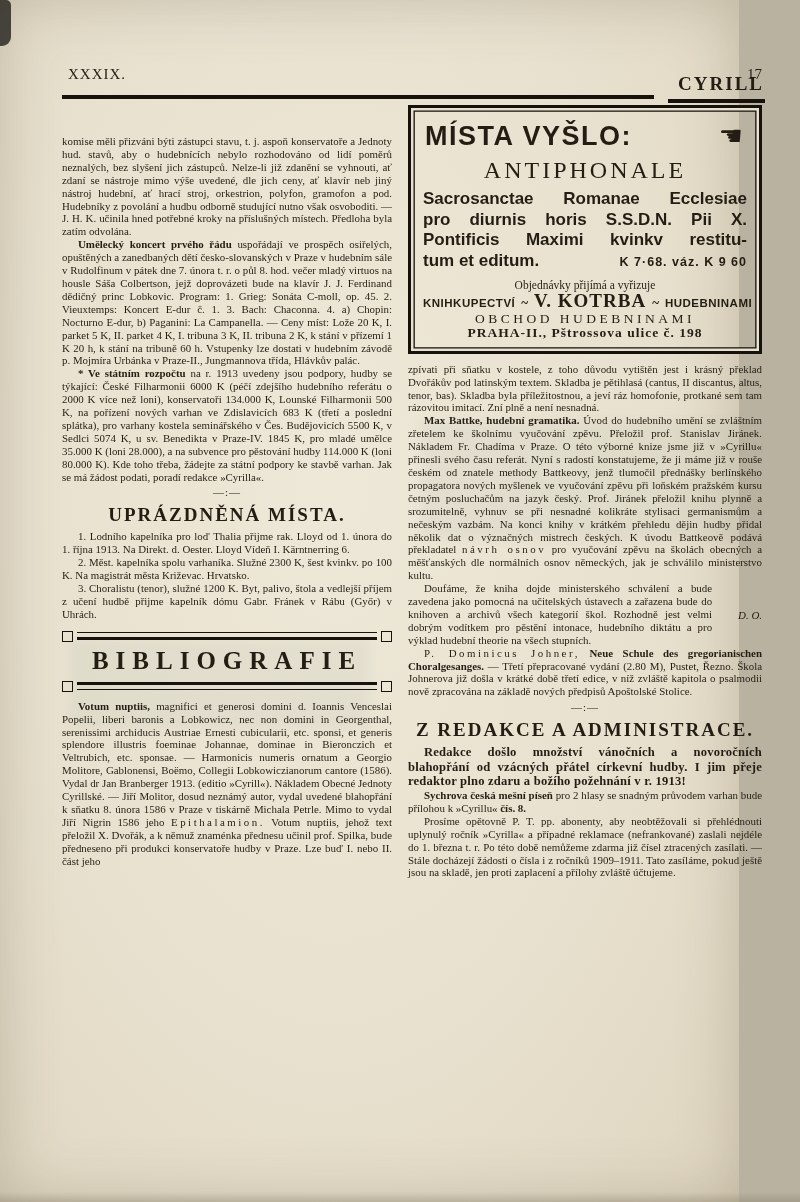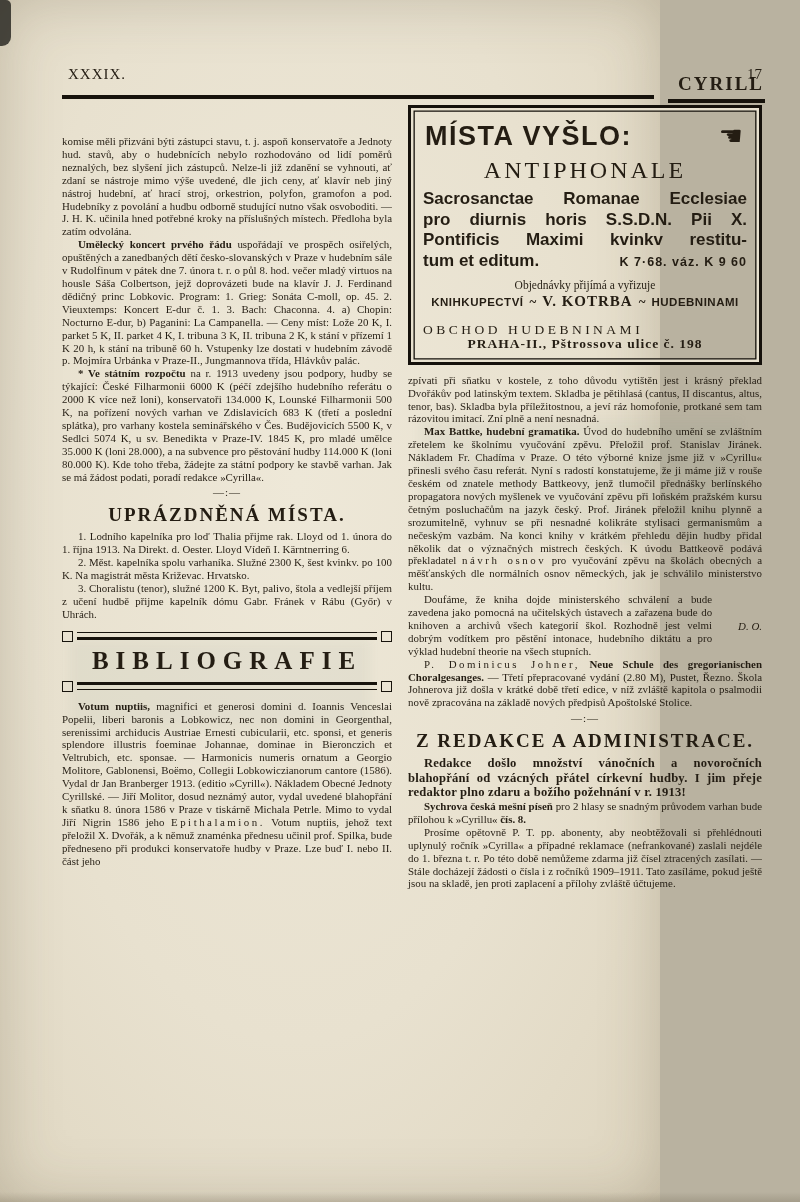--- a/index.html
+++ b/index.html
@@ -1,18 +1,18 @@
 <!DOCTYPE html>
 <html><head>
 <meta charset="utf-8">
 <style>
   html,body{margin:0;padding:0;}
   body{width:800px;height:1202px;overflow:hidden;background:#b9b2a0;}
   .page{
-    position:relative;width:660px;height:1202px;
+    position:relative;width:739px;height:1202px;
     background:radial-gradient(ellipse at 45% 40%, #eee8d8 0%, #e8e1cf 55%, #ded5bf 100%);
     color:#241d13;
     font-family:"Liberation Serif","DejaVu Serif",serif;
     box-shadow:inset 0 0 60px rgba(90,80,55,.25);
   }
   
   .artifact{position:absolute;pointer-events:none;}
   .blob-tl{left:0;top:0;width:11px;height:46px;background:#2c2a24;border-radius:0 5px 9px 0;opacity:.85;}
   .smudge{background:rgba(110,135,125,.07);filter:blur(4px);}
   .edge-bottom{left:0;bottom:0;width:800px;height:10px;background:linear-gradient(to top,rgba(70,60,40,.18),transparent);}
@@ -48,25 +48,25 @@
       padding:13px 12px 11px;margin-bottom:9px;text-align:left;}
   .ad-headline-row{display:flex;align-items:center;justify-content:space-between;padding:0 4px 2px 2px;}
   .ad-headline{font-family:"Liberation Sans","DejaVu Sans",sans-serif;font-weight:700;font-size:27px;letter-spacing:1.5px;line-height:30px;white-space:nowrap;}
   .manicule{font-family:"DejaVu Sans",sans-serif;font-size:27px;line-height:28px;}
   .ad-title{text-align:center;font-size:24px;letter-spacing:3px;line-height:29px;margin:3px 0 4px;}
   .ad-body{font-family:"Liberation Sans","DejaVu Sans",sans-serif;font-weight:700;font-size:17px;line-height:20.5px;}
   .ad-body .jline{text-align:justify;text-align-last:justify;}
   .ad-lastline{display:flex;align-items:baseline;justify-content:space-between;}
   .ad-price{font-size:12.5px;letter-spacing:1px;white-space:nowrap;}
   .ad-orders{text-align:center;font-size:11.5px;margin-top:6px;line-height:15px;}
-  .ad-shop{display:flex;align-items:baseline;justify-content:center;gap:6px;margin-top:2px;white-space:nowrap;}
+  .ad-shop{display:flex;align-items:baseline;justify-content:flex-start;gap:6px;margin-top:2px;white-space:nowrap;}
   .shop-small{font-family:"Liberation Sans","DejaVu Sans",sans-serif;font-weight:700;font-size:11.5px;letter-spacing:.5px;}
-  .shop-name{font-size:15px;font-weight:700;letter-spacing:1px;}
+  .shop-name{font-size:19px;font-weight:700;letter-spacing:1px;}
   .shop-sep{font-size:13px;font-weight:700;}
-  .ad-line2{font-size:13.5px;letter-spacing:3.5px;margin-top:15px;}
+  .ad-line2{text-align:center;font-size:13.5px;letter-spacing:3.5px;margin-top:3px;}
   .ad-line3{text-align:center;font-size:13.5px;font-weight:700;letter-spacing:1px;margin-top:1px;}
 </style>
 </head>
 <body>
 
 <div class="page">
 
   <div class="artifact blob-tl"></div>
   <div class="artifact smudge" style="left:420px;top:420px;width:320px;height:120px;"></div>
   <div class="artifact smudge" style="left:70px;top:640px;width:300px;height:90px;"></div>

